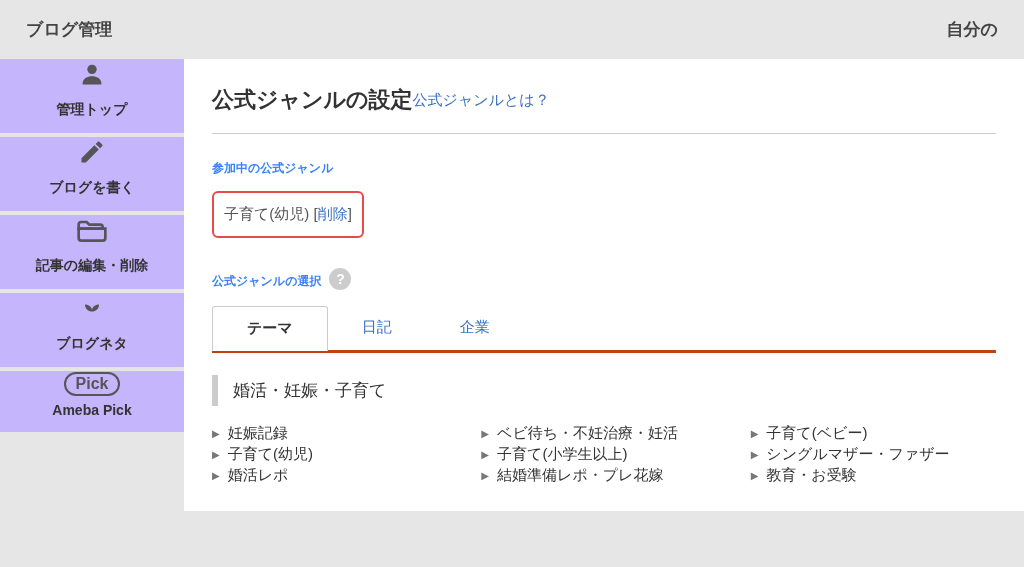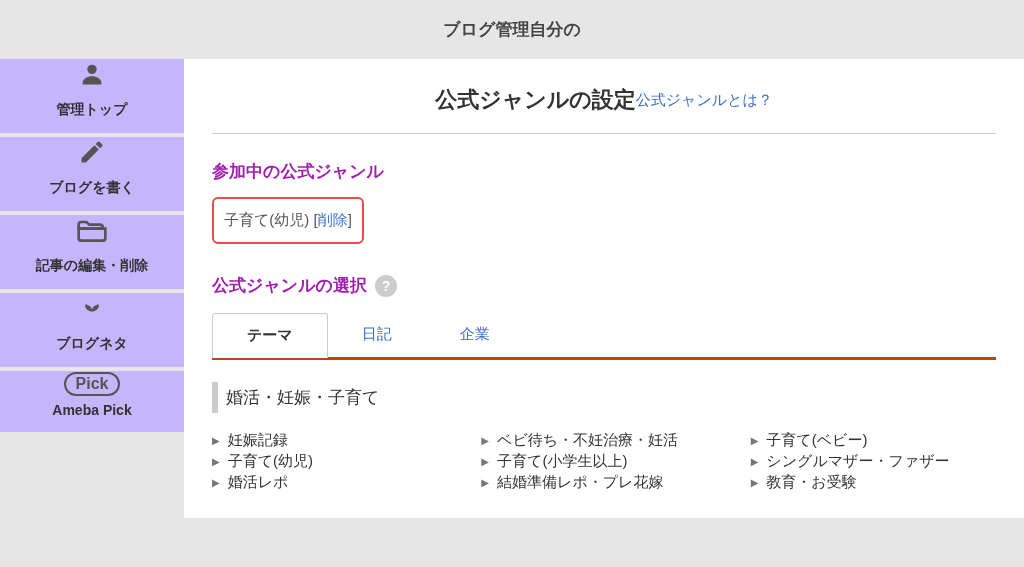--- a/index.html
+++ b/index.html
@@ -4,23 +4,23 @@
   <style>
     * { margin: 0; padding: 0; box-sizing: border-box; }
     body {
       font-family: "Hiragino Kaku Gothic Pro", "Meiryo", sans-serif;
       background: #e6e6e6;
       font-size: 14px;
       color: #333;
     }
     .topbar {
       display: flex;
-      justify-content: center;
-      align-items: center;
-      padding: 18px 20px;
+      justify-content: space-between;
+      align-items: center;
+      padding: 18px 26px;
       font-weight: bold;
       font-size: 17px;
       color: #444;
       border-radius: 7px;
     }
     .layout { display: flex; }
     .sidebar {
       width: 184px;
       flex-shrink: 0;
     }
@@ -54,40 +54,40 @@
       color: #555;
       margin-bottom: 6px;
     }
     .main {
       flex: 1;
       background: #fff;
       padding: 26px 28px;
     }
     .page-title-row {
       display: flex;
-      justify-content: center;
+      justify-content: flex-start;
       align-items: center;
       border-bottom: 1px solid #ccc;
       padding-bottom: 18px;
       margin-bottom: 26px;
     }
     .page-title {
       font-size: 22px;
       font-weight: bold;
       color: #333;
     }
     .help-link {
       color: #3a6fc0;
       font-size: 15px;
       cursor: pointer;
     }
     .section-title {
-      font-size: 17px;
-      font-weight: bold;
-      color: #a21caf;
+      font-size: 12px;
+      font-weight: bold;
+      color: #3b82f6;
       margin-bottom: 14px;
     }
     .current-genre-box {
       display: inline-block;
       border: 2px solid #e94b4b;
       border-radius: 6px;
       padding: 12px 10px;
       font-size: 15px;
       color: #555;
       margin-bottom: 30px;
@@ -128,21 +128,21 @@
     .tab.active {
       border: 1px solid #ccc;
       border-bottom: 1px solid #fff;
       margin-bottom: -1px;
       color: #333;
       font-weight: bold;
       border-radius: 3px 3px 0 0;
     }
     .genre-group-title {
       border-left: 6px solid #ccc;
-      padding: 4px 0 4px 8px;
+      padding: 4px 0 4px 15px;
       font-size: 17px;
       color: #333;
       margin-bottom: 18px;
     }
     .genre-grid {
       display: grid;
       grid-template-columns: 1fr 1fr 1fr;
       gap: 2px 24px;
     }
     .genre-item {

